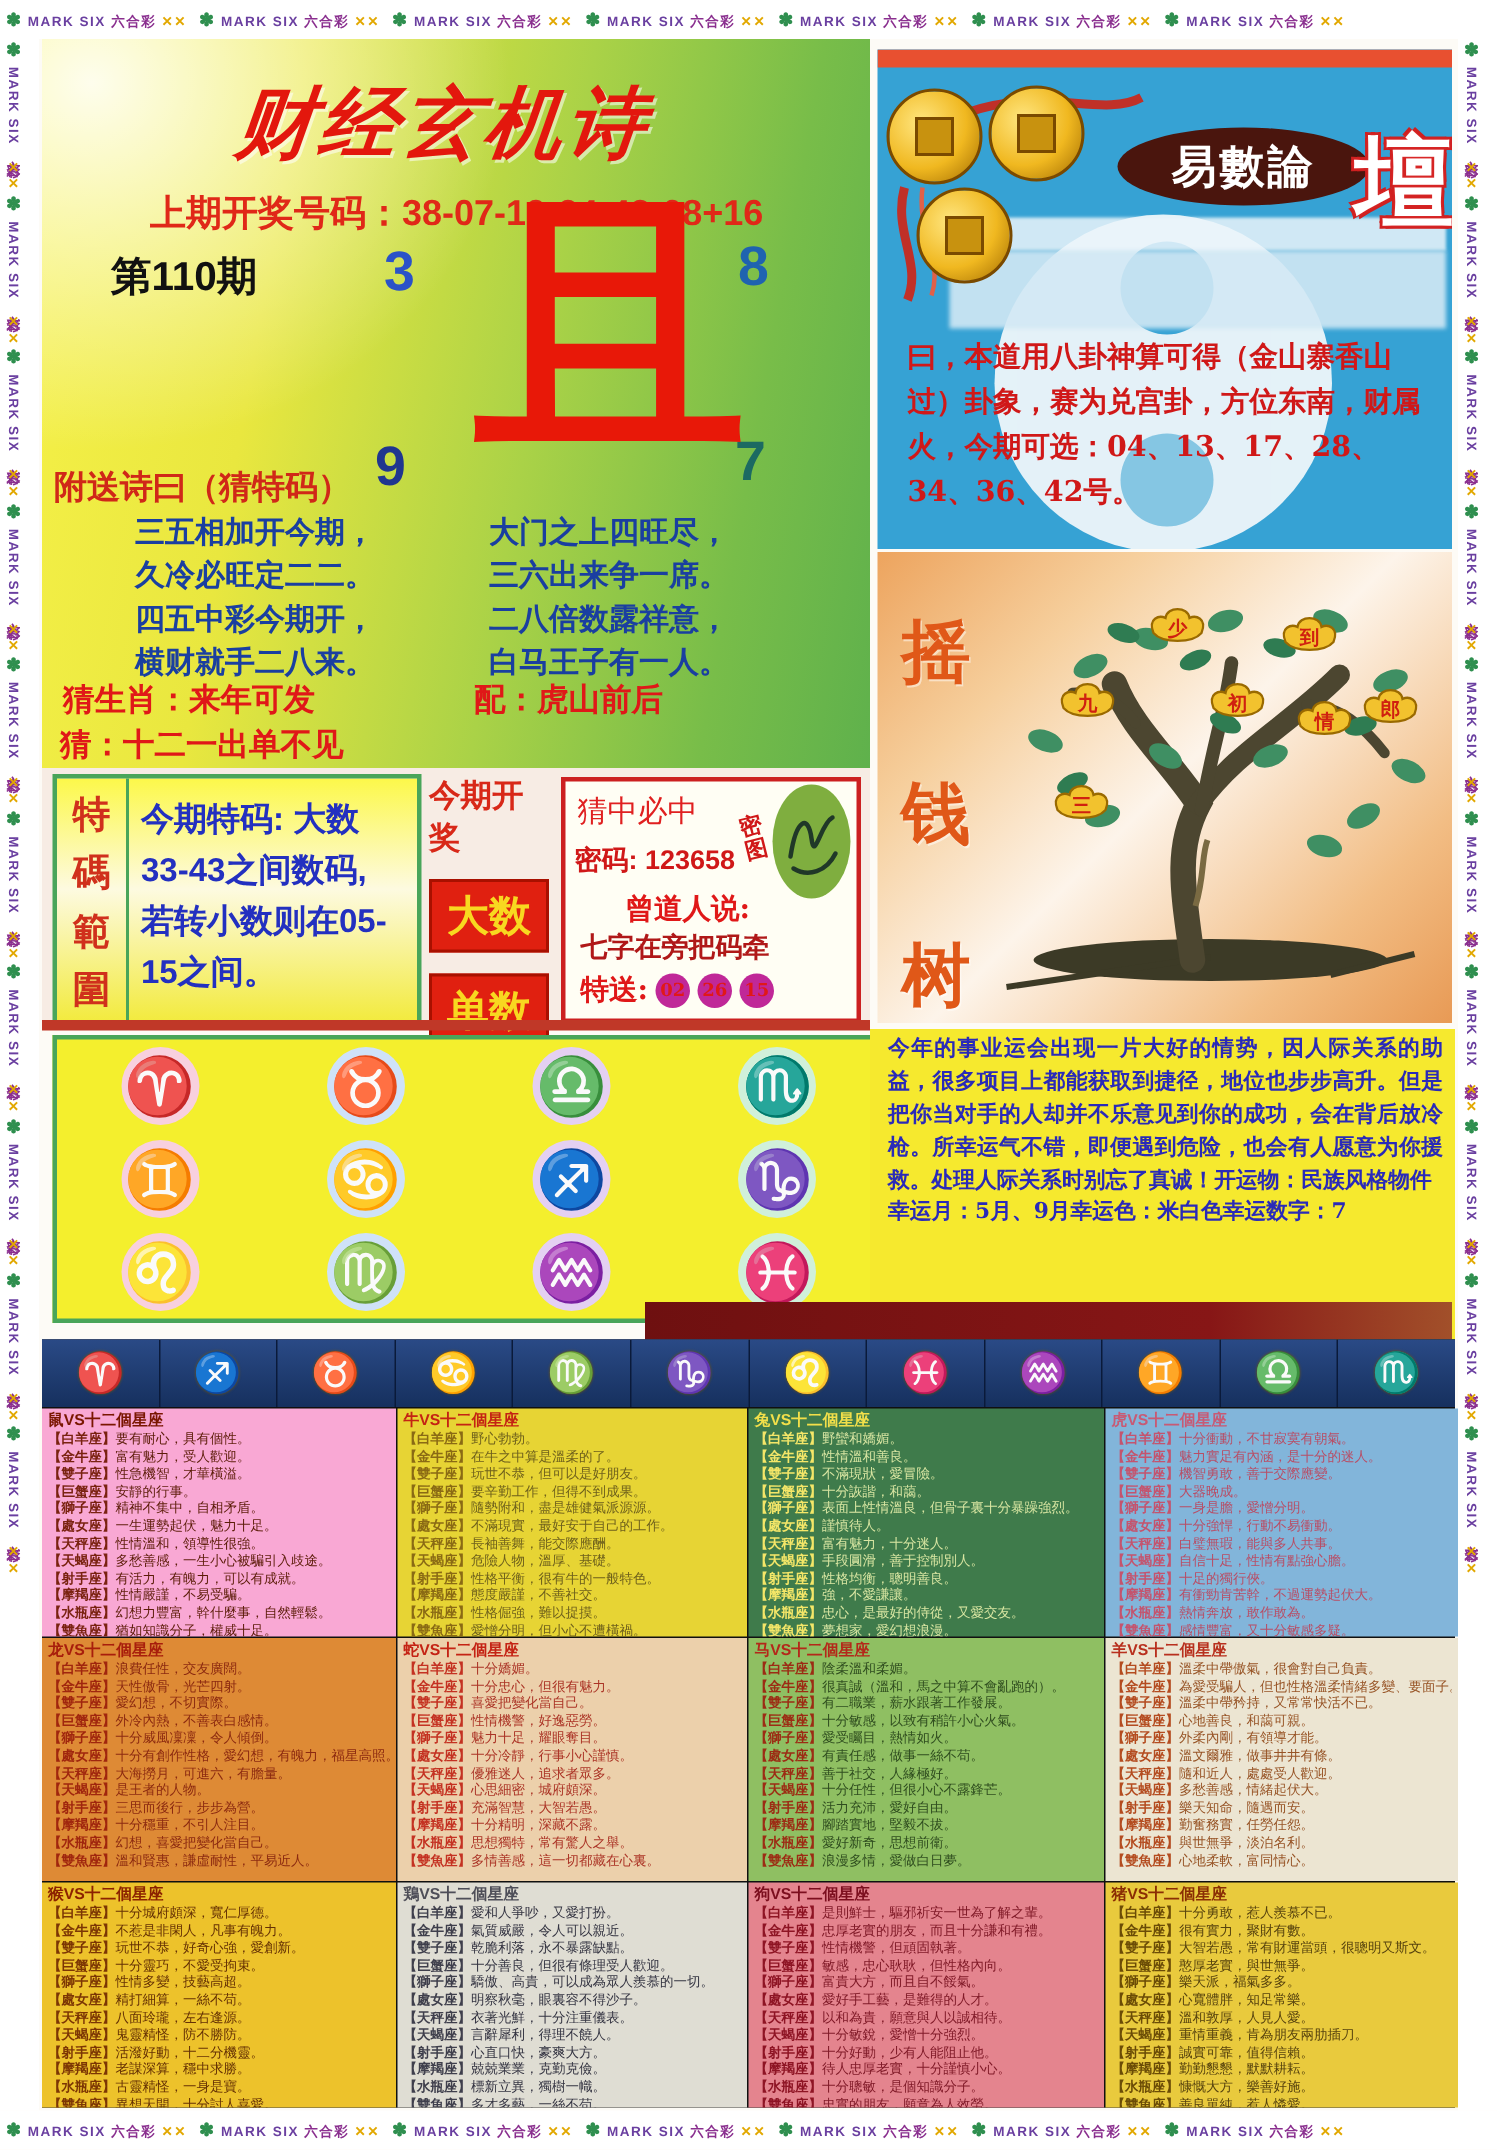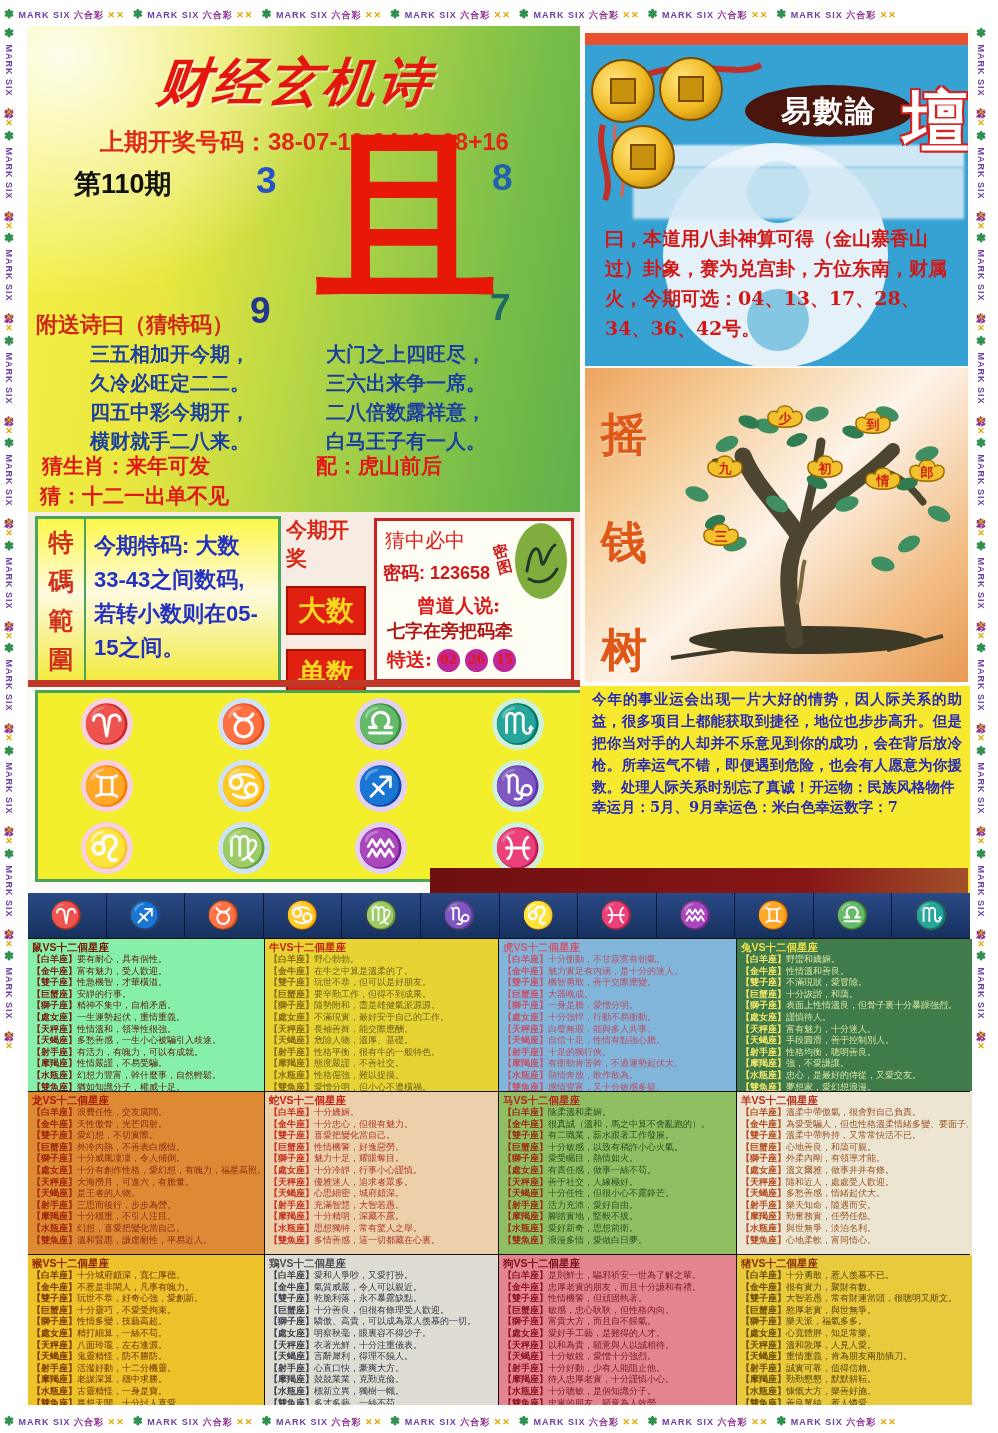--- a/index.html
+++ b/index.html
@@ -349,28 +349,28 @@
         <div class="ticon">♍</div>
         <div class="ticon">♑</div>
         <div class="ticon">♌</div>
         <div class="ticon">♓</div>
         <div class="ticon">♒</div>
         <div class="ticon">♊</div>
         <div class="ticon">♎</div>
         <div class="ticon">♏</div>
       </div>
     <div class="sections" id="sections">
-        <div class="section" style="background: #86efac;">
+        <div class="section" style="background: #f9a8d4;">
           <div class="sec-head" style="color: rgb(122, 22, 0);">鼠VS十二個星座</div>
           <div class="sec-row"><span class="lab" style="color: rgb(122, 34, 16);">【白羊座】</span><span style="color: rgb(92, 28, 8);">要有耐心，具有個性。</span></div>
           <div class="sec-row"><span class="lab" style="color: rgb(122, 34, 16);">【金牛座】</span><span style="color: rgb(92, 28, 8);">富有魅力，受人歡迎。</span></div>
           <div class="sec-row"><span class="lab" style="color: rgb(122, 34, 16);">【雙子座】</span><span style="color: rgb(92, 28, 8);">性急機智，才華橫溢。</span></div>
           <div class="sec-row"><span class="lab" style="color: rgb(122, 34, 16);">【巨蟹座】</span><span style="color: rgb(92, 28, 8);">安靜的行事。</span></div>
           <div class="sec-row"><span class="lab" style="color: rgb(122, 34, 16);">【獅子座】</span><span style="color: rgb(92, 28, 8);">精神不集中，自相矛盾。</span></div>
-          <div class="sec-row"><span class="lab" style="color: rgb(122, 34, 16);">【處女座】</span><span style="color: rgb(92, 28, 8);">一生運勢起伏，重情重義。</span></div>
+          <div class="sec-row"><span class="lab" style="color: rgb(122, 34, 16);">【處女座】</span><span style="color: rgb(92, 28, 8);">一生運勢起伏，魅力十足。</span></div>
           <div class="sec-row"><span class="lab" style="color: rgb(122, 34, 16);">【天秤座】</span><span style="color: rgb(92, 28, 8);">性情溫和，領導性很強。</span></div>
           <div class="sec-row"><span class="lab" style="color: rgb(122, 34, 16);">【天蝎座】</span><span style="color: rgb(92, 28, 8);">多愁善感，一生小心被騙引入歧途。</span></div>
           <div class="sec-row"><span class="lab" style="color: rgb(122, 34, 16);">【射手座】</span><span style="color: rgb(92, 28, 8);">有活力，有魄力，可以有成就。</span></div>
           <div class="sec-row"><span class="lab" style="color: rgb(122, 34, 16);">【摩羯座】</span><span style="color: rgb(92, 28, 8);">性情嚴謹，不易受騙。</span></div>
           <div class="sec-row"><span class="lab" style="color: rgb(122, 34, 16);">【水瓶座】</span><span style="color: rgb(92, 28, 8);">幻想力豐富，幹什麼事，自然輕鬆。</span></div>
           <div class="sec-row"><span class="lab" style="color: rgb(122, 34, 16);">【雙魚座】</span><span style="color: rgb(92, 28, 8);">猶如知識分子，權威十足。</span></div>
         </div>
         <div class="section" style="background: rgb(231, 212, 52);">
           <div class="sec-head" style="color: rgb(196, 35, 20);">牛VS十二個星座</div>
           <div class="sec-row"><span class="lab" style="color: rgb(138, 106, 20);">【白羊座】</span><span style="color: rgb(111, 97, 28);">野心勃勃。</span></div>
@@ -379,50 +379,50 @@
           <div class="sec-row"><span class="lab" style="color: rgb(138, 106, 20);">【巨蟹座】</span><span style="color: rgb(111, 97, 28);">要辛勤工作，但得不到成果。</span></div>
           <div class="sec-row"><span class="lab" style="color: rgb(138, 106, 20);">【獅子座】</span><span style="color: rgb(111, 97, 28);">隨勢附和，盡是雄健氣派源源。</span></div>
           <div class="sec-row"><span class="lab" style="color: rgb(138, 106, 20);">【處女座】</span><span style="color: rgb(111, 97, 28);">不滿現實，最好安于自己的工作。</span></div>
           <div class="sec-row"><span class="lab" style="color: rgb(138, 106, 20);">【天秤座】</span><span style="color: rgb(111, 97, 28);">長袖善舞，能交際應酬。</span></div>
           <div class="sec-row"><span class="lab" style="color: rgb(138, 106, 20);">【天蝎座】</span><span style="color: rgb(111, 97, 28);">危險人物，溫厚、基礎。</span></div>
           <div class="sec-row"><span class="lab" style="color: rgb(138, 106, 20);">【射手座】</span><span style="color: rgb(111, 97, 28);">性格平衡，很有牛的一般特色。</span></div>
           <div class="sec-row"><span class="lab" style="color: rgb(138, 106, 20);">【摩羯座】</span><span style="color: rgb(111, 97, 28);">態度嚴謹，不善社交。</span></div>
           <div class="sec-row"><span class="lab" style="color: rgb(138, 106, 20);">【水瓶座】</span><span style="color: rgb(111, 97, 28);">性格倔強，難以捉摸。</span></div>
           <div class="sec-row"><span class="lab" style="color: rgb(138, 106, 20);">【雙魚座】</span><span style="color: rgb(111, 97, 28);">愛憎分明，但小心不遭橫禍。</span></div>
         </div>
+        <div class="section" style="background: rgb(63, 123, 75);">
+          <div class="sec-head" style="color: rgb(242, 223, 74);">兔VS十二個星座</div>
+          <div class="sec-row"><span class="lab" style="color: rgb(244, 230, 104);">【白羊座】</span><span style="color: rgb(217, 230, 162);">野蠻和嬌媚。</span></div>
+          <div class="sec-row"><span class="lab" style="color: rgb(244, 230, 104);">【金牛座】</span><span style="color: rgb(217, 230, 162);">性情溫和善良。</span></div>
+          <div class="sec-row"><span class="lab" style="color: rgb(244, 230, 104);">【雙子座】</span><span style="color: rgb(217, 230, 162);">不滿現狀，愛冒險。</span></div>
+          <div class="sec-row"><span class="lab" style="color: rgb(244, 230, 104);">【巨蟹座】</span><span style="color: rgb(217, 230, 162);">十分詼諧，和藹。</span></div>
+          <div class="sec-row"><span class="lab" style="color: rgb(244, 230, 104);">【獅子座】</span><span style="color: rgb(217, 230, 162);">表面上性情溫良，但骨子裏十分暴躁強烈。</span></div>
+          <div class="sec-row"><span class="lab" style="color: rgb(244, 230, 104);">【處女座】</span><span style="color: rgb(217, 230, 162);">謹慎待人。</span></div>
+          <div class="sec-row"><span class="lab" style="color: rgb(244, 230, 104);">【天秤座】</span><span style="color: rgb(217, 230, 162);">富有魅力，十分迷人。</span></div>
+          <div class="sec-row"><span class="lab" style="color: rgb(244, 230, 104);">【天蝎座】</span><span style="color: rgb(217, 230, 162);">手段圓滑，善于控制別人。</span></div>
+          <div class="sec-row"><span class="lab" style="color: rgb(244, 230, 104);">【射手座】</span><span style="color: rgb(217, 230, 162);">性格均衡，聰明善良。</span></div>
+          <div class="sec-row"><span class="lab" style="color: rgb(244, 230, 104);">【摩羯座】</span><span style="color: rgb(217, 230, 162);">強，不愛謙讓。</span></div>
+          <div class="sec-row"><span class="lab" style="color: rgb(244, 230, 104);">【水瓶座】</span><span style="color: rgb(217, 230, 162);">忠心，是最好的侍從，又愛交友。</span></div>
+          <div class="sec-row"><span class="lab" style="color: rgb(244, 230, 104);">【雙魚座】</span><span style="color: rgb(217, 230, 162);">夢想家，愛幻想浪漫。</span></div>
+        </div>
         <div class="section" style="background: rgb(130, 181, 218);">
           <div class="sec-head" style="color: rgb(200, 90, 116);">虎VS十二個星座</div>
           <div class="sec-row"><span class="lab" style="color: rgb(196, 84, 110);">【白羊座】</span><span style="color: rgb(184, 78, 102);">十分衝動，不甘寂寞有朝氣。</span></div>
           <div class="sec-row"><span class="lab" style="color: rgb(196, 84, 110);">【金牛座】</span><span style="color: rgb(184, 78, 102);">魅力實足有內涵，是十分的迷人。</span></div>
           <div class="sec-row"><span class="lab" style="color: rgb(196, 84, 110);">【雙子座】</span><span style="color: rgb(184, 78, 102);">機智勇敢，善于交際應變。</span></div>
           <div class="sec-row"><span class="lab" style="color: rgb(196, 84, 110);">【巨蟹座】</span><span style="color: rgb(184, 78, 102);">大器晚成。</span></div>
           <div class="sec-row"><span class="lab" style="color: rgb(196, 84, 110);">【獅子座】</span><span style="color: rgb(184, 78, 102);">一身是膽，愛憎分明。</span></div>
           <div class="sec-row"><span class="lab" style="color: rgb(196, 84, 110);">【處女座】</span><span style="color: rgb(184, 78, 102);">十分強悍，行動不易衝動。</span></div>
           <div class="sec-row"><span class="lab" style="color: rgb(196, 84, 110);">【天秤座】</span><span style="color: rgb(184, 78, 102);">白璧無瑕，能與多人共事。</span></div>
           <div class="sec-row"><span class="lab" style="color: rgb(196, 84, 110);">【天蝎座】</span><span style="color: rgb(184, 78, 102);">自信十足，性情有點強心膽。</span></div>
           <div class="sec-row"><span class="lab" style="color: rgb(196, 84, 110);">【射手座】</span><span style="color: rgb(184, 78, 102);">十足的獨行俠。</span></div>
           <div class="sec-row"><span class="lab" style="color: rgb(196, 84, 110);">【摩羯座】</span><span style="color: rgb(184, 78, 102);">有衝勁肯苦幹，不過運勢起伏大。</span></div>
           <div class="sec-row"><span class="lab" style="color: rgb(196, 84, 110);">【水瓶座】</span><span style="color: rgb(184, 78, 102);">熱情奔放，敢作敢為。</span></div>
           <div class="sec-row"><span class="lab" style="color: rgb(196, 84, 110);">【雙魚座】</span><span style="color: rgb(184, 78, 102);">感情豐富，又十分敏感多疑。</span></div>
         </div>
-        <div class="section" style="background: rgb(63, 123, 75);">
-          <div class="sec-head" style="color: rgb(242, 223, 74);">兔VS十二個星座</div>
-          <div class="sec-row"><span class="lab" style="color: rgb(244, 230, 104);">【白羊座】</span><span style="color: rgb(217, 230, 162);">野蠻和嬌媚。</span></div>
-          <div class="sec-row"><span class="lab" style="color: rgb(244, 230, 104);">【金牛座】</span><span style="color: rgb(217, 230, 162);">性情溫和善良。</span></div>
-          <div class="sec-row"><span class="lab" style="color: rgb(244, 230, 104);">【雙子座】</span><span style="color: rgb(217, 230, 162);">不滿現狀，愛冒險。</span></div>
-          <div class="sec-row"><span class="lab" style="color: rgb(244, 230, 104);">【巨蟹座】</span><span style="color: rgb(217, 230, 162);">十分詼諧，和藹。</span></div>
-          <div class="sec-row"><span class="lab" style="color: rgb(244, 230, 104);">【獅子座】</span><span style="color: rgb(217, 230, 162);">表面上性情溫良，但骨子裏十分暴躁強烈。</span></div>
-          <div class="sec-row"><span class="lab" style="color: rgb(244, 230, 104);">【處女座】</span><span style="color: rgb(217, 230, 162);">謹慎待人。</span></div>
-          <div class="sec-row"><span class="lab" style="color: rgb(244, 230, 104);">【天秤座】</span><span style="color: rgb(217, 230, 162);">富有魅力，十分迷人。</span></div>
-          <div class="sec-row"><span class="lab" style="color: rgb(244, 230, 104);">【天蝎座】</span><span style="color: rgb(217, 230, 162);">手段圓滑，善于控制別人。</span></div>
-          <div class="sec-row"><span class="lab" style="color: rgb(244, 230, 104);">【射手座】</span><span style="color: rgb(217, 230, 162);">性格均衡，聰明善良。</span></div>
-          <div class="sec-row"><span class="lab" style="color: rgb(244, 230, 104);">【摩羯座】</span><span style="color: rgb(217, 230, 162);">強，不愛謙讓。</span></div>
-          <div class="sec-row"><span class="lab" style="color: rgb(244, 230, 104);">【水瓶座】</span><span style="color: rgb(217, 230, 162);">忠心，是最好的侍從，又愛交友。</span></div>
-          <div class="sec-row"><span class="lab" style="color: rgb(244, 230, 104);">【雙魚座】</span><span style="color: rgb(217, 230, 162);">夢想家，愛幻想浪漫。</span></div>
-        </div>
         <div class="section" style="background: rgb(222, 138, 53);">
           <div class="sec-head" style="color: rgb(168, 30, 12);">龙VS十二個星座</div>
           <div class="sec-row"><span class="lab" style="color: rgb(160, 38, 14);">【白羊座】</span><span style="color: rgb(140, 42, 16);">浪費任性，交友廣闊。</span></div>
           <div class="sec-row"><span class="lab" style="color: rgb(160, 38, 14);">【金牛座】</span><span style="color: rgb(140, 42, 16);">天性傲骨，光芒四射。</span></div>
           <div class="sec-row"><span class="lab" style="color: rgb(160, 38, 14);">【雙子座】</span><span style="color: rgb(140, 42, 16);">愛幻想，不切實際。</span></div>
           <div class="sec-row"><span class="lab" style="color: rgb(160, 38, 14);">【巨蟹座】</span><span style="color: rgb(140, 42, 16);">外冷內熱，不善表白感情。</span></div>
           <div class="sec-row"><span class="lab" style="color: rgb(160, 38, 14);">【獅子座】</span><span style="color: rgb(140, 42, 16);">十分威風凜凜，令人傾倒。</span></div>
           <div class="sec-row"><span class="lab" style="color: rgb(160, 38, 14);">【處女座】</span><span style="color: rgb(140, 42, 16);">十分有創作性格，愛幻想，有魄力，福星高照。</span></div>
           <div class="sec-row"><span class="lab" style="color: rgb(160, 38, 14);">【天秤座】</span><span style="color: rgb(140, 42, 16);">大海撈月，可進六，有膽量。</span></div>
           <div class="sec-row"><span class="lab" style="color: rgb(160, 38, 14);">【天蝎座】</span><span style="color: rgb(140, 42, 16);">是王者的人物。</span></div>

